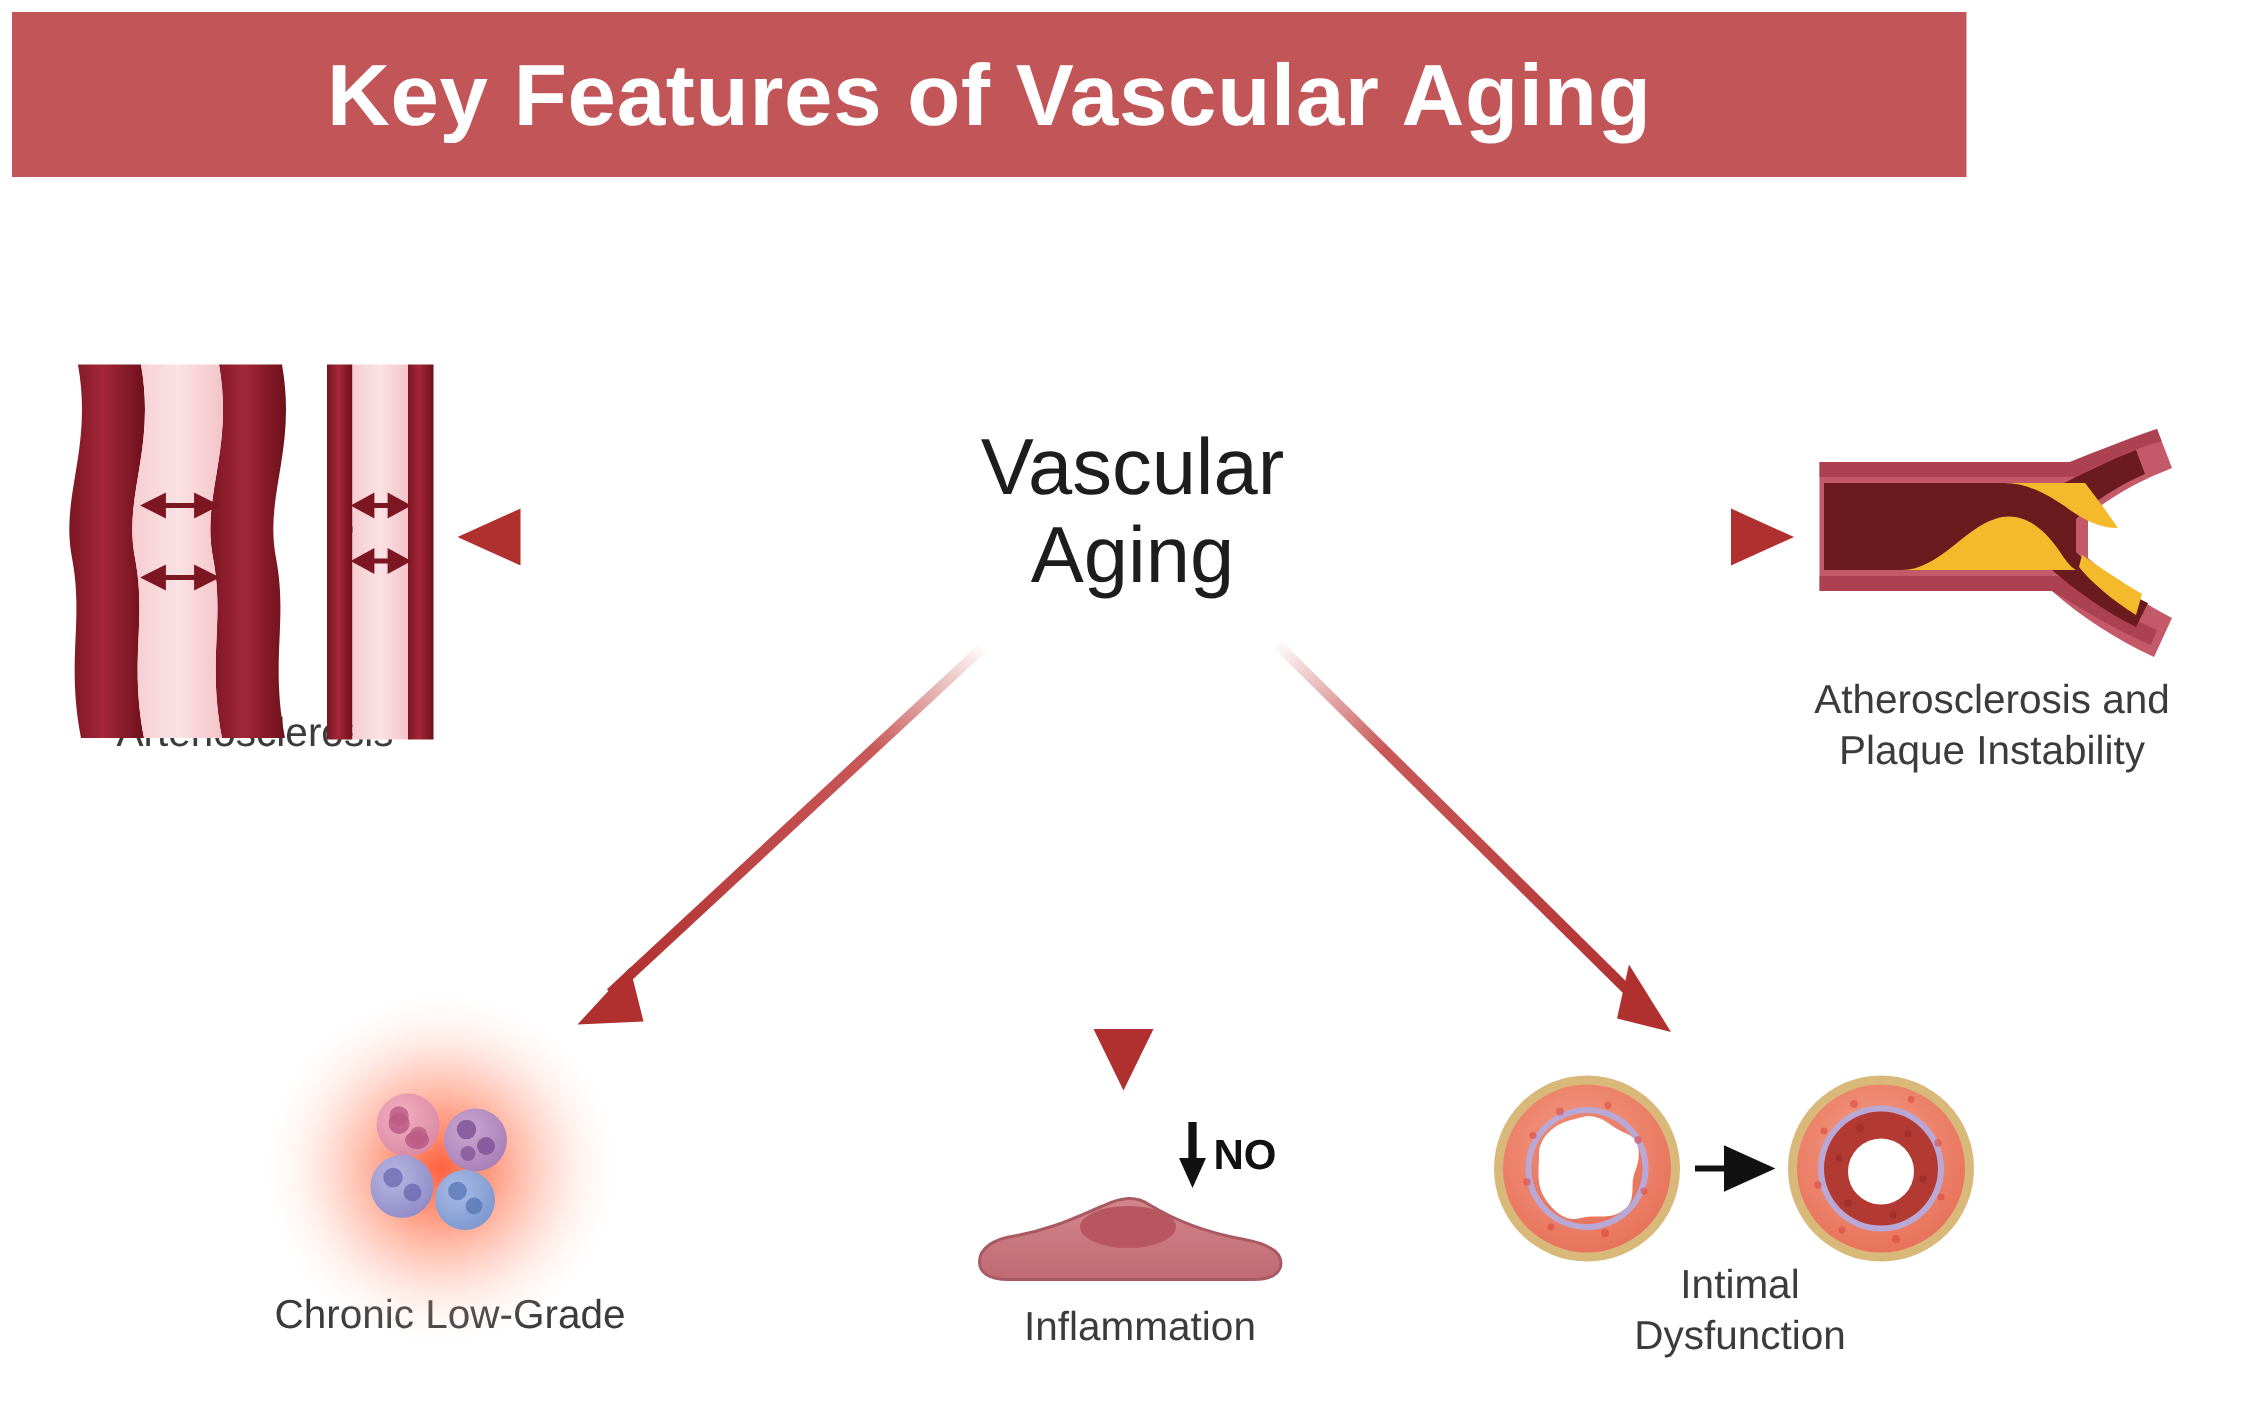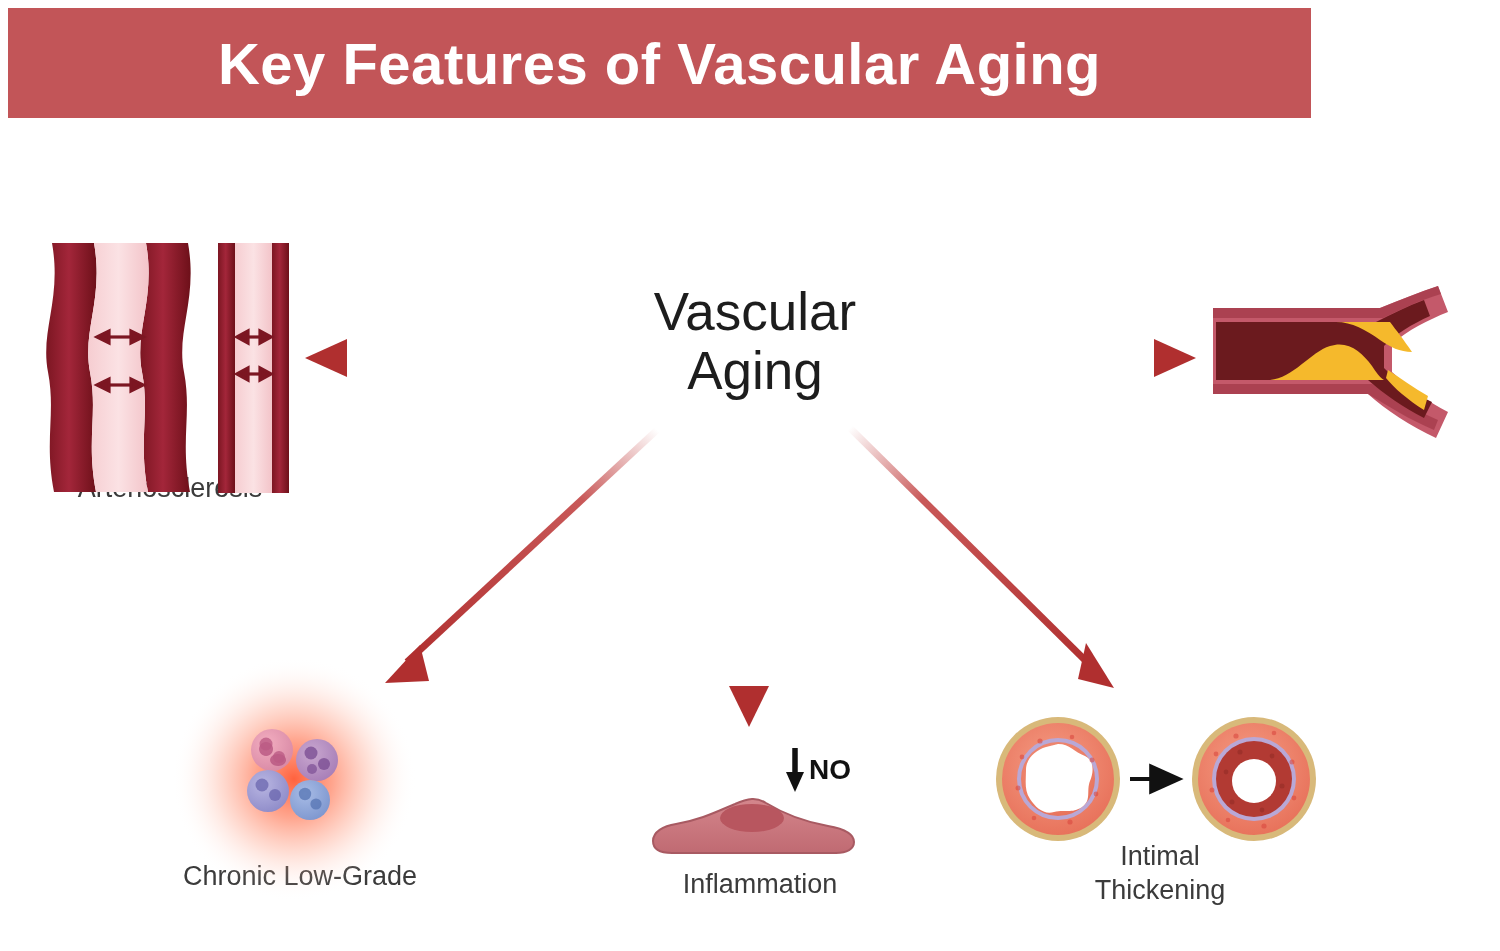--- a/index.html
+++ b/index.html
@@ -89,29 +89,33 @@
   </div>
 
   <div id="center-label">
     <span class="ln">Vascular</span>
     <span class="ln">Aging</span>
   </div>
 
   <div class="caption" id="caption-arteriosclerosis">
     <span class="ln">Arteriosclerosis</span>
   </div>
+  <div class="caption" id="caption-atherosclerosis">
+    <span class="ln">Atherosclerosis and</span>
+    <span class="ln">Plaque Instability</span>
+  </div>
   <div class="caption" id="caption-inflammation">
     <span class="ln">Chronic Low-Grade</span>
   </div>
   <div class="caption" id="caption-endothelial">
     <span class="ln">Inflammation</span>
   </div>
   <div class="caption" id="caption-intimal">
     <span class="ln">Intimal</span>
-    <span class="ln">Thickening</span>
+    <span class="ln">Dysfunction</span>
   </div>
 
   <svg id="art-layer" viewBox="0 0 1500 951" xmlns="http://www.w3.org/2000/svg">
     <defs>
 
       <linearGradient id="gradLeft" x1="1" y1="0" x2="0" y2="0">
         <stop offset="0%" stop-color="#bf3b3b" stop-opacity="0"></stop>
         <stop offset="35%" stop-color="#bf3b3b" stop-opacity="0.85"></stop>
         <stop offset="100%" stop-color="#b02f2f" stop-opacity="1"></stop>
       </linearGradient>

